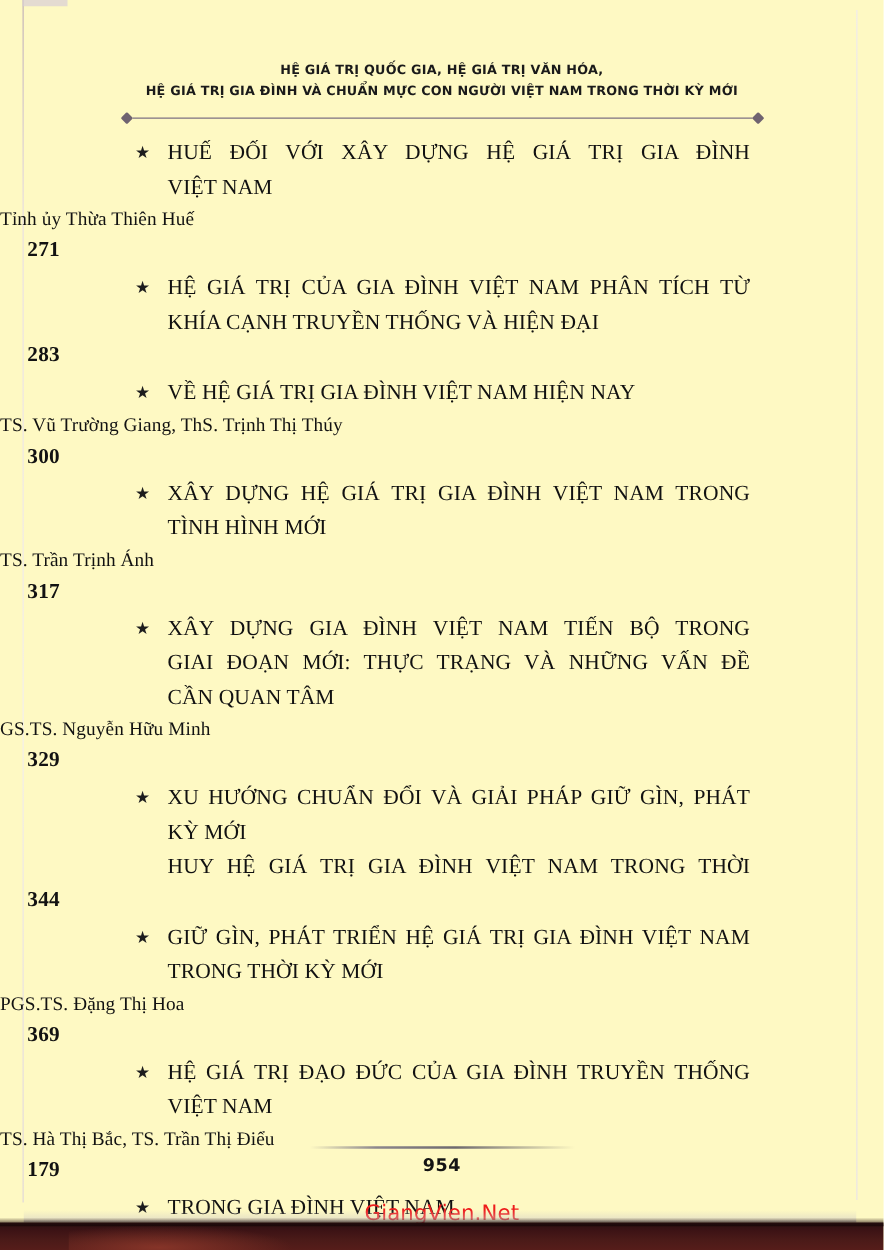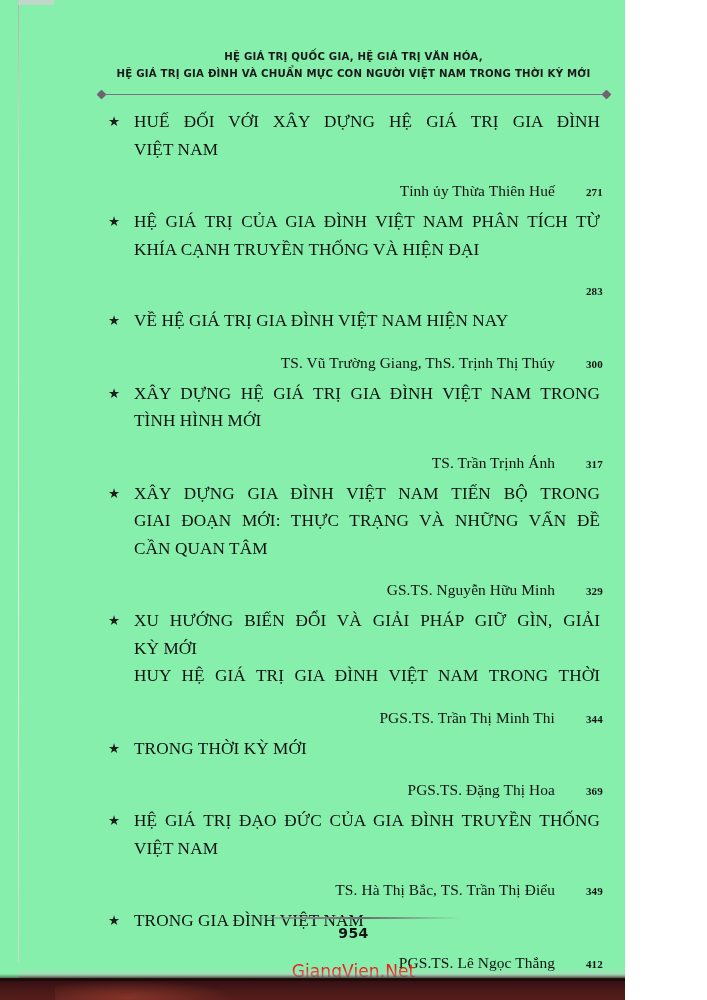--- a/index.html
+++ b/index.html
@@ -5,24 +5,24 @@
   html, body {
     margin: 0;
     padding: 0;
     background: #ffffff;
   }
   body {
     font-family: "Liberation Serif", "DejaVu Serif", serif;
   }
   .page {
     position: relative;
-    width: 625px;
+    width: 707px;
     height: 1000px;
     overflow: hidden;
-    background: #86efac;
+    background: #fef9c3;
   }
   
   .scan-edge-left {
     position: absolute;
     left: 18px;
     top: 0;
     width: 1px;
     height: 962px;
     background: linear-gradient(to bottom, #b9a8b4 0%, #e6dce4 18%, #f2eef1 60%, #ddd3da 100%);
     opacity: .85;
@@ -157,35 +157,36 @@
     font-size: 13.5px;
     line-height: 27.5px;
     color: #1d1d1d;
   }
 
   .credit-row {
     display: flex;
     align-items: baseline;
     justify-content: flex-end;
     padding-right: 104px;
-    margin-top: 16px;
+    margin-top: 1px;
     margin-bottom: 4px;
     font-size: 15.4px;
     line-height: 24px;
     color: #121212;
+    flex-direction: column;
   }
   .credit-author {
     white-space: nowrap;
     letter-spacing: .1px;
   }
   .credit-page {
     width: 48px;
     text-align: right;
     font-weight: bold;
-    font-size: 11px;
+    font-size: 17px;
     letter-spacing: .2px;
   }
 
   
   .footer {
     position: absolute;
     left: 0;
     top: 925px;
     width: 707px;
     text-align: center;
@@ -268,42 +269,41 @@
       <div class="entry">
         <div class="title-line first justify"><span class="star">★</span><span>XÂY DỰNG GIA ĐÌNH VIỆT NAM TIẾN BỘ TRONG</span></div>
         <div class="title-line justify"><span>GIAI ĐOẠN MỚI: THỰC TRẠNG VÀ NHỮNG VẤN ĐỀ</span></div>
         <div class="title-line"><span>CẦN QUAN TÂM</span></div>
         <div class="credit-row">
           <span class="credit-author">GS.TS. Nguyễn Hữu Minh</span>
           <span class="credit-page">329</span>
         </div>
       </div>
       <div class="entry">
-        <div class="title-line first justify"><span class="star">★</span><span>XU HƯỚNG BIẾN ĐỔI VÀ GIẢI PHÁP GIỮ GÌN, GIẢI</span></div>
+        <div class="title-line first justify"><span class="star">★</span><span>XU HƯỚNG CHUẨN ĐỔI VÀ GIẢI PHÁP GIỮ GÌN, PHÁT</span></div>
         <div class="title-line"><span>KỲ MỚI</span></div>
         <div class="title-line justify"><span>HUY HỆ GIÁ TRỊ GIA ĐÌNH VIỆT NAM TRONG THỜI</span></div>
         <div class="credit-row">
-          <span class="credit-author">PGS.TS. Trần Thị Minh Thi</span>
           <span class="credit-page">344</span>
         </div>
       </div>
       <div class="entry">
-        <div class="title-line first justify"><span class="star">★</span></div>
+        <div class="title-line first justify"><span class="star">★</span><span>GIỮ GÌN, PHÁT TRIỂN HỆ GIÁ TRỊ GIA ĐÌNH VIỆT NAM</span></div>
         <div class="title-line"><span>TRONG THỜI KỲ MỚI</span></div>
         <div class="credit-row">
           <span class="credit-author">PGS.TS. Đặng Thị Hoa</span>
           <span class="credit-page">369</span>
         </div>
       </div>
       <div class="entry">
         <div class="title-line first justify"><span class="star">★</span><span>HỆ GIÁ TRỊ ĐẠO ĐỨC CỦA GIA ĐÌNH TRUYỀN THỐNG</span></div>
         <div class="title-line"><span>VIỆT NAM</span></div>
         <div class="credit-row">
           <span class="credit-author">TS. Hà Thị Bắc, TS. Trần Thị Điểu</span>
-          <span class="credit-page">349</span>
+          <span class="credit-page">179</span>
         </div>
       </div>
       <div class="entry">
         <div class="title-line first justify"><span class="star">★</span></div>
         <div class="title-line"><span>TRONG GIA ĐÌNH VIỆT NAM</span></div>
         <div class="credit-row">
           <span class="credit-author">PGS.TS. Lê Ngọc Thắng</span>
           <span class="credit-page">412</span>
         </div>
       </div>

